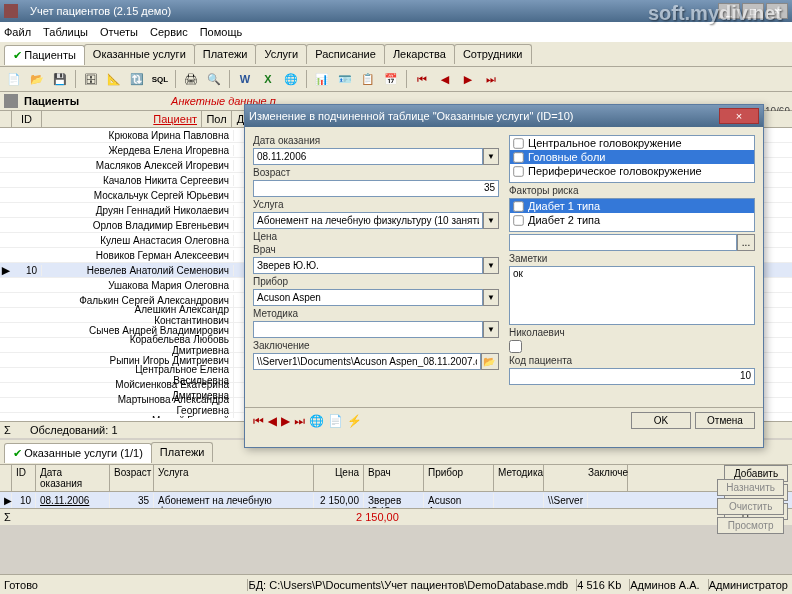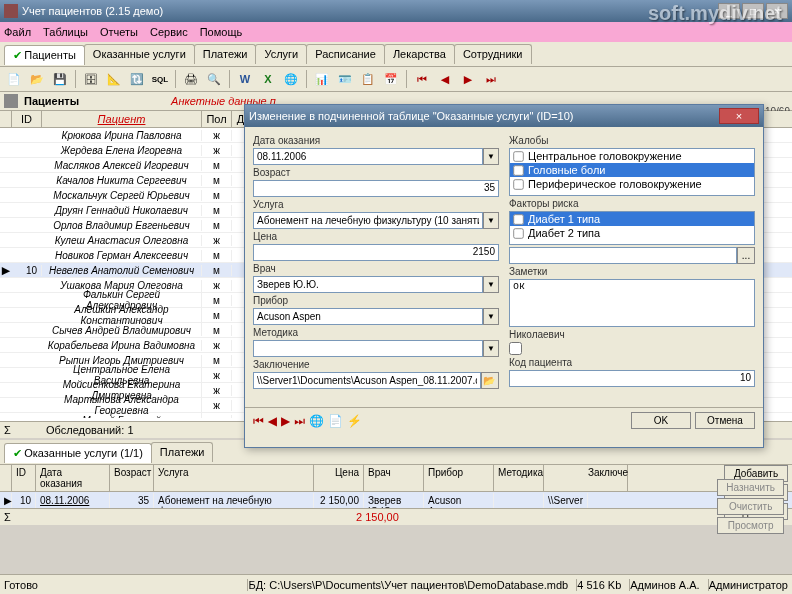--- a/index.html
+++ b/index.html
@@ -1,46 +1,46 @@
 <!DOCTYPE html>
 <html><head>
 <meta charset="utf-8">
 <style>
 *{box-sizing:border-box;margin:0;padding:0;font-family:Tahoma,Arial,sans-serif;font-size:11px;}
 body{background:#d4d0c8;width:792px;height:594px;overflow:hidden;position:relative;}
-.titlebar{background:linear-gradient(#7a98b8,#4a6a8a);height:22px;color:#fff;display:flex;align-items:center;padding:0 4px;}
+.titlebar{background:linear-gradient(#7a98b8,#4a6a8a);height:22px;color:#fff;display:flex;align-items:center;padding:0 4px;gap:8px;}
 .titlebar .ticon{width:14px;height:14px;background:#8a4a4a;margin-right:4px;}
 .titlebar .ttext{flex:1;}
 .winbtns{display:flex;gap:2px;}
 .winbtn{width:22px;height:16px;background:#c0c0c0;border:1px solid #888;display:flex;align-items:center;justify-content:center;font-size:10px;}
-.menubar{background:#f9a8d4;height:20px;display:flex;align-items:center;padding:0 4px;gap:12px;}
+.menubar{background:#ffffff;height:20px;display:flex;align-items:center;padding:0 4px;gap:12px;}
 .menubar span{cursor:default;}
 .tabs{background:#ece9d8;padding:2px 4px;display:flex;gap:0;border-bottom:1px solid #aca899;}
 .tab{padding:3px 8px;border:1px solid #aca899;border-bottom:none;background:#ece9d8;border-radius:3px 3px 0 0;margin-right:-1px;cursor:default;}
 .tab.active{background:#fff;position:relative;top:1px;}
 .tab .chk{color:#090;margin-right:2px;}
 .toolbar{background:#ece9d8;padding:2px 4px;display:flex;align-items:center;gap:3px;border-bottom:1px solid #aca899;}
 .tbtn{width:20px;height:20px;display:flex;align-items:center;justify-content:center;border:1px solid transparent;}
 .tsep{width:1px;height:18px;background:#aca899;margin:0 2px;}
 .gridhead{background:#ece9d8;padding:2px 4px;display:flex;align-items:center;gap:6px;border-bottom:1px solid #aca899;}
 .gridhead .gicon{width:14px;height:14px;background:#888;}
 .anketn{color:#c00;font-style:italic;}
 .grid{background:#fff;flex:0 0 auto;height:310px;overflow:hidden;position:relative;}
 .gridcols{display:flex;background:#ece9d8;border-bottom:1px solid #aca899;}
 .gc{border-right:1px solid #aca899;padding:2px 4px;text-align:center;}
 .gc.id{width:30px;}
-.gc.name{width:160px;text-align:center;color:#c00;text-decoration:underline;font-style:italic;}
+.gc.name{width:160px;text-align:right;color:#c00;text-decoration:underline;}
 .gc.pol{width:30px;}
 .gc.d{width:18px;}
 .gridbody{overflow-y:auto;height:290px;}
 .grow{display:flex;border-bottom:1px solid #eee;height:15px;align-items:center;}
 .grow .gc{border-right:1px solid #eee;font-size:10px;padding:0 4px;}
 .grow.sel{background:#e0e8f8;}
 .grow.sel .gc.name{font-weight:normal;color:#000;text-decoration:none;}
-.grow .gc.name{text-decoration:none;color:#000;}
+.grow .gc.name{text-decoration:none;color:#000;margin-left:32px;}
 .grow .marker{width:12px;text-align:center;}
 .sigma{background:#ece9d8;padding:2px 4px;border-top:1px solid #aca899;display:flex;}
 .sigma .sig{width:12px;}
 .subgrid{background:#fff;height:60px;}
 .subcols{display:flex;background:#ece9d8;border-bottom:1px solid #aca899;}
 .sc{border-right:1px solid #aca899;padding:2px 4px;font-size:10px;}
 .subrow{display:flex;padding:1px 0;}
 .subrow .sc{border-right:1px solid #eee;}
 .subrow.sel{background:#e0e8f8;}
 .btncol{position:absolute;right:4px;display:flex;flex-direction:column;gap:2px;}
@@ -247,21 +247,21 @@
       <div class="grow">
         <div class="marker"></div>
         <div class="gc id" style="text-align:right;"></div>
         <div class="gc name">Сычев Андрей Владимирович</div>
         <div class="gc pol">м</div>
         <div class="gc d"></div>
       </div>
       <div class="grow">
         <div class="marker"></div>
         <div class="gc id" style="text-align:right;"></div>
-        <div class="gc name">Корабельева Ирина Вадимовна</div>
+        <div class="gc name">Корабельева Любовь Дмитриевна</div>
         <div class="gc pol">ж</div>
         <div class="gc d"></div>
       </div>
       <div class="grow">
         <div class="marker"></div>
         <div class="gc id" style="text-align:right;"></div>
         <div class="gc name">Рыпин Игорь Дмитриевич</div>
         <div class="gc pol">м</div>
         <div class="gc d"></div>
       </div>
@@ -291,21 +291,21 @@
         <div class="gc id" style="text-align:right;"></div>
         <div class="gc name">Малый Григорий</div>
         <div class="gc pol">м</div>
         <div class="gc d"></div>
       </div>
     </div>
 </div>
 
 <div class="sigma">
   <span class="sig">Σ</span>
-  <span style="margin-left:30px;">Обследований: 1</span>
+  <span style="margin-left:14px;">Обследований: 1</span>
 </div>
 
 <div class="tabs" style="margin-top:2px;">
   <div class="tab active"><span class="chk">✔</span><span>Оказанные услуги (1/1)</span></div>
   <div class="tab">Платежи</div>
 </div>
 
 <div class="subgrid" style="position:relative;">
   <div class="subcols">
     <div class="sc" style="width:12px;"></div>
@@ -371,21 +371,20 @@
           <div class="ddrp">▼</div>
         </div>
       <div class="dlbl">Возраст</div>
       <div class="dinp dright">35</div>
       <div class="dlbl">Услуга</div>
       <div class="dcombo">
           <input class="dinp" value="Абонемент на лечебную физкультуру (10 занятий)" style="">
           <div class="ddrp">▼</div>
         </div>
       <div class="dlbl">Цена</div>
-      <div class="dinp dright">2150</div>
       <div class="dlbl">Врач</div>
       <div class="dcombo">
           <input class="dinp" value="Зверев Ю.Ю." style="">
           <div class="ddrp">▼</div>
         </div>
       <div class="dlbl">Прибор</div>
       <div class="dcombo">
           <input class="dinp" value="Acuson Aspen" style="">
           <div class="ddrp">▼</div>
         </div>
@@ -394,21 +393,20 @@
           <input class="dinp" value="" style="">
           <div class="ddrp">▼</div>
         </div>
       <div class="dlbl">Заключение</div>
       <div class="dcombo">
           <input class="dinp" value="\\Server1\Documents\Acuson Aspen_08.11.2007.doc" style="">
           <div class="dellip">📂</div>
         </div>
     </div>
     <div class="dcol">
-      <div class="dlbl">Жалобы</div>
       <div class="dlist">
         <div class="dlitem">
             <input type="checkbox" style="">
             <span>Центральное головокружение</span>
           </div>
         <div class="dlitem sel">
             <input type="checkbox" style="">
             <span>Головные боли</span>
           </div>
         <div class="dlitem">
@@ -425,21 +423,21 @@
         <div class="dlitem">
             <input type="checkbox" style="">
             <span>Диабет 2 типа</span>
           </div>
       </div>
       <div class="dcombo">
           <input class="dinp" style="">
           <div class="dellip">...</div>
         </div>
       <div class="dlbl">Заметки</div>
-      <div class="dinp" style="height:48px;font-family:Liberation Mono, monospace;">ок</div>
+      <div class="dinp" style="height:59px;">ок</div>
       <div class="dlbl">Николаевич</div>
       <input type="checkbox" style="align-self: flex-start;">
       <div class="dlbl">Код пациента</div>
       <div class="dinp dright">10</div>
     </div>
   </div>
   <div class="dfoot">
     <div class="nav">
       <span>⏮</span>
       <span>◀</span>

